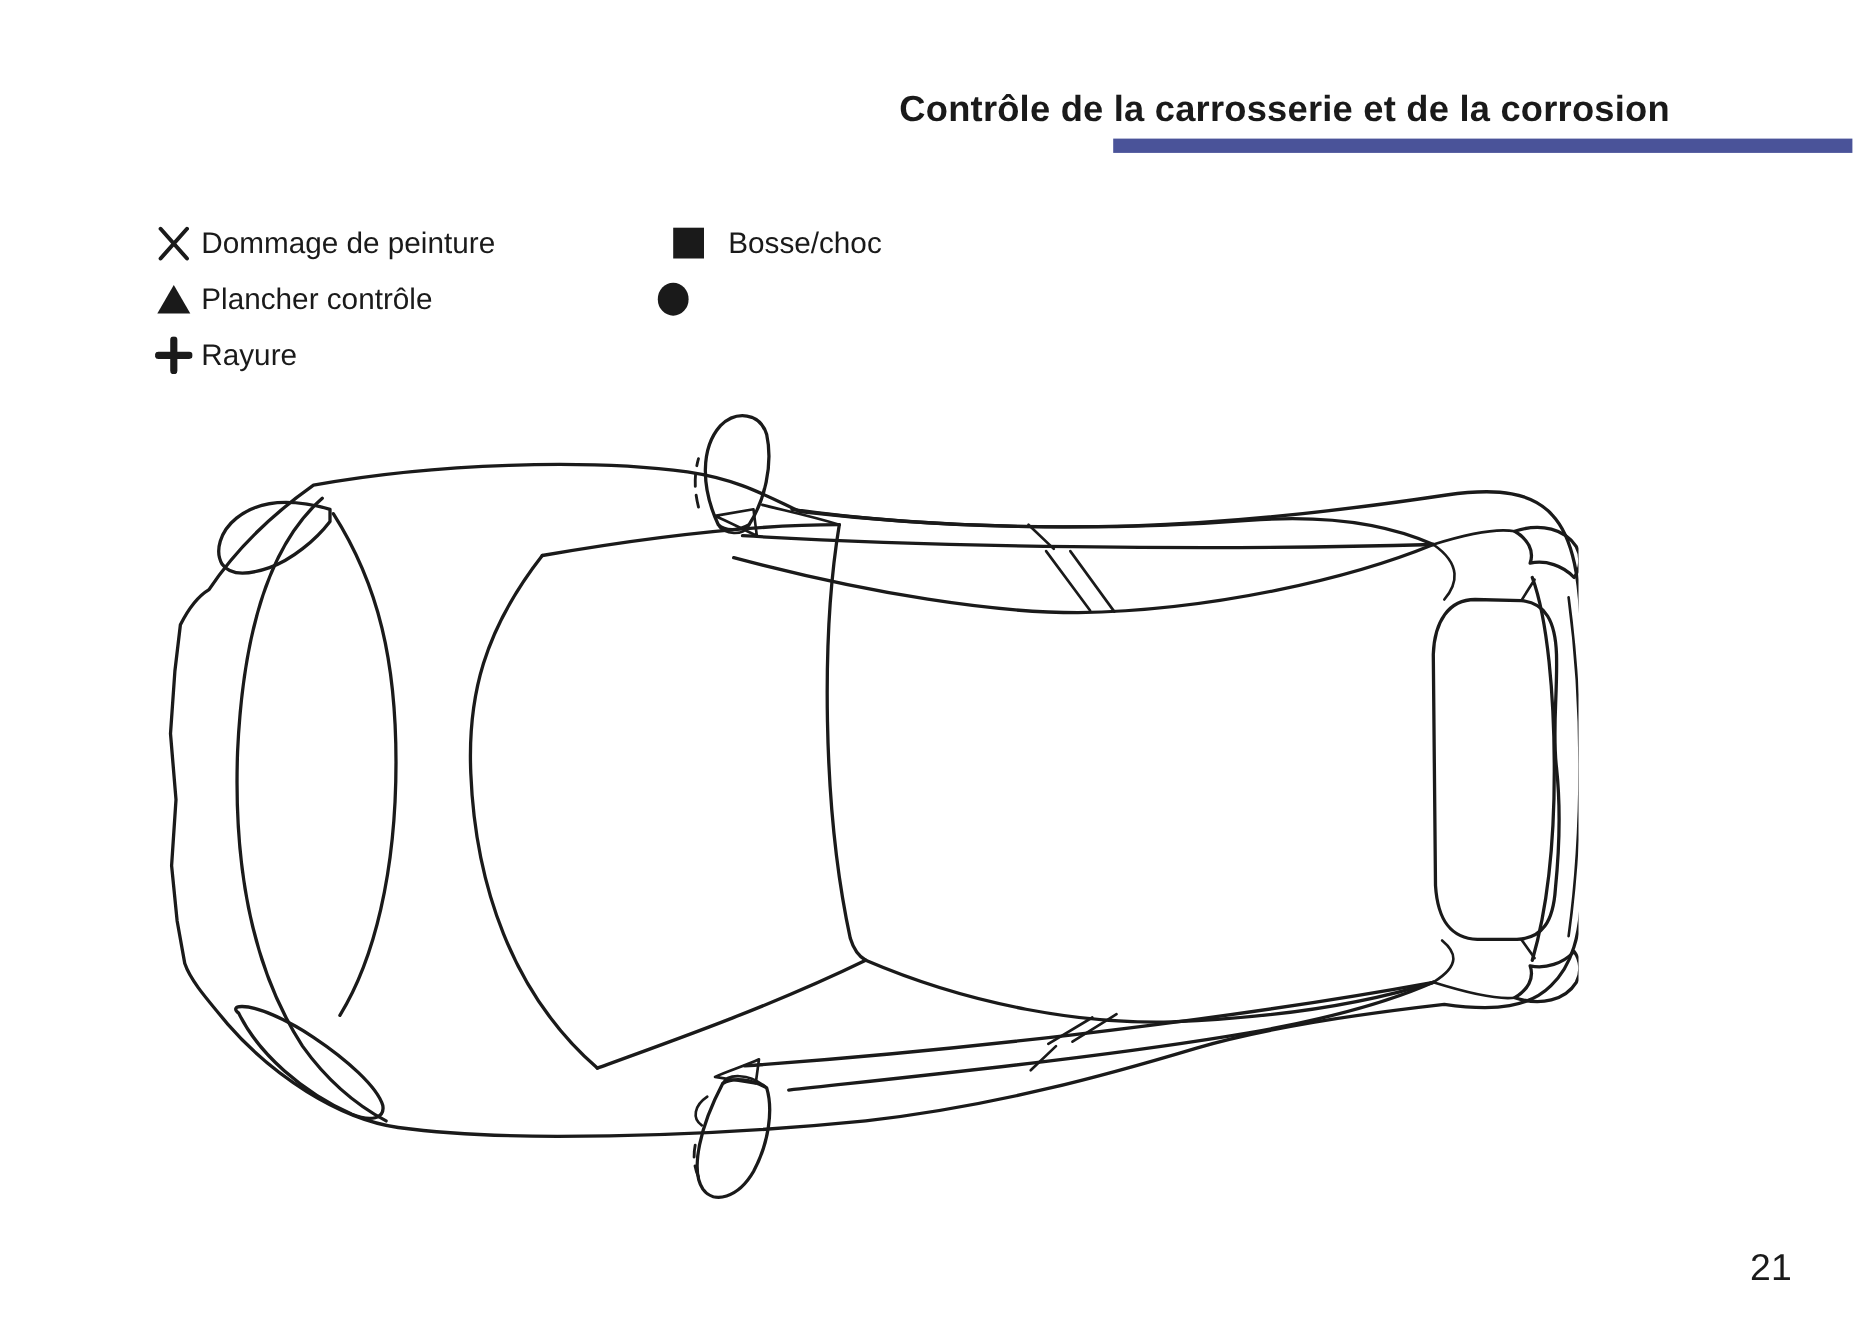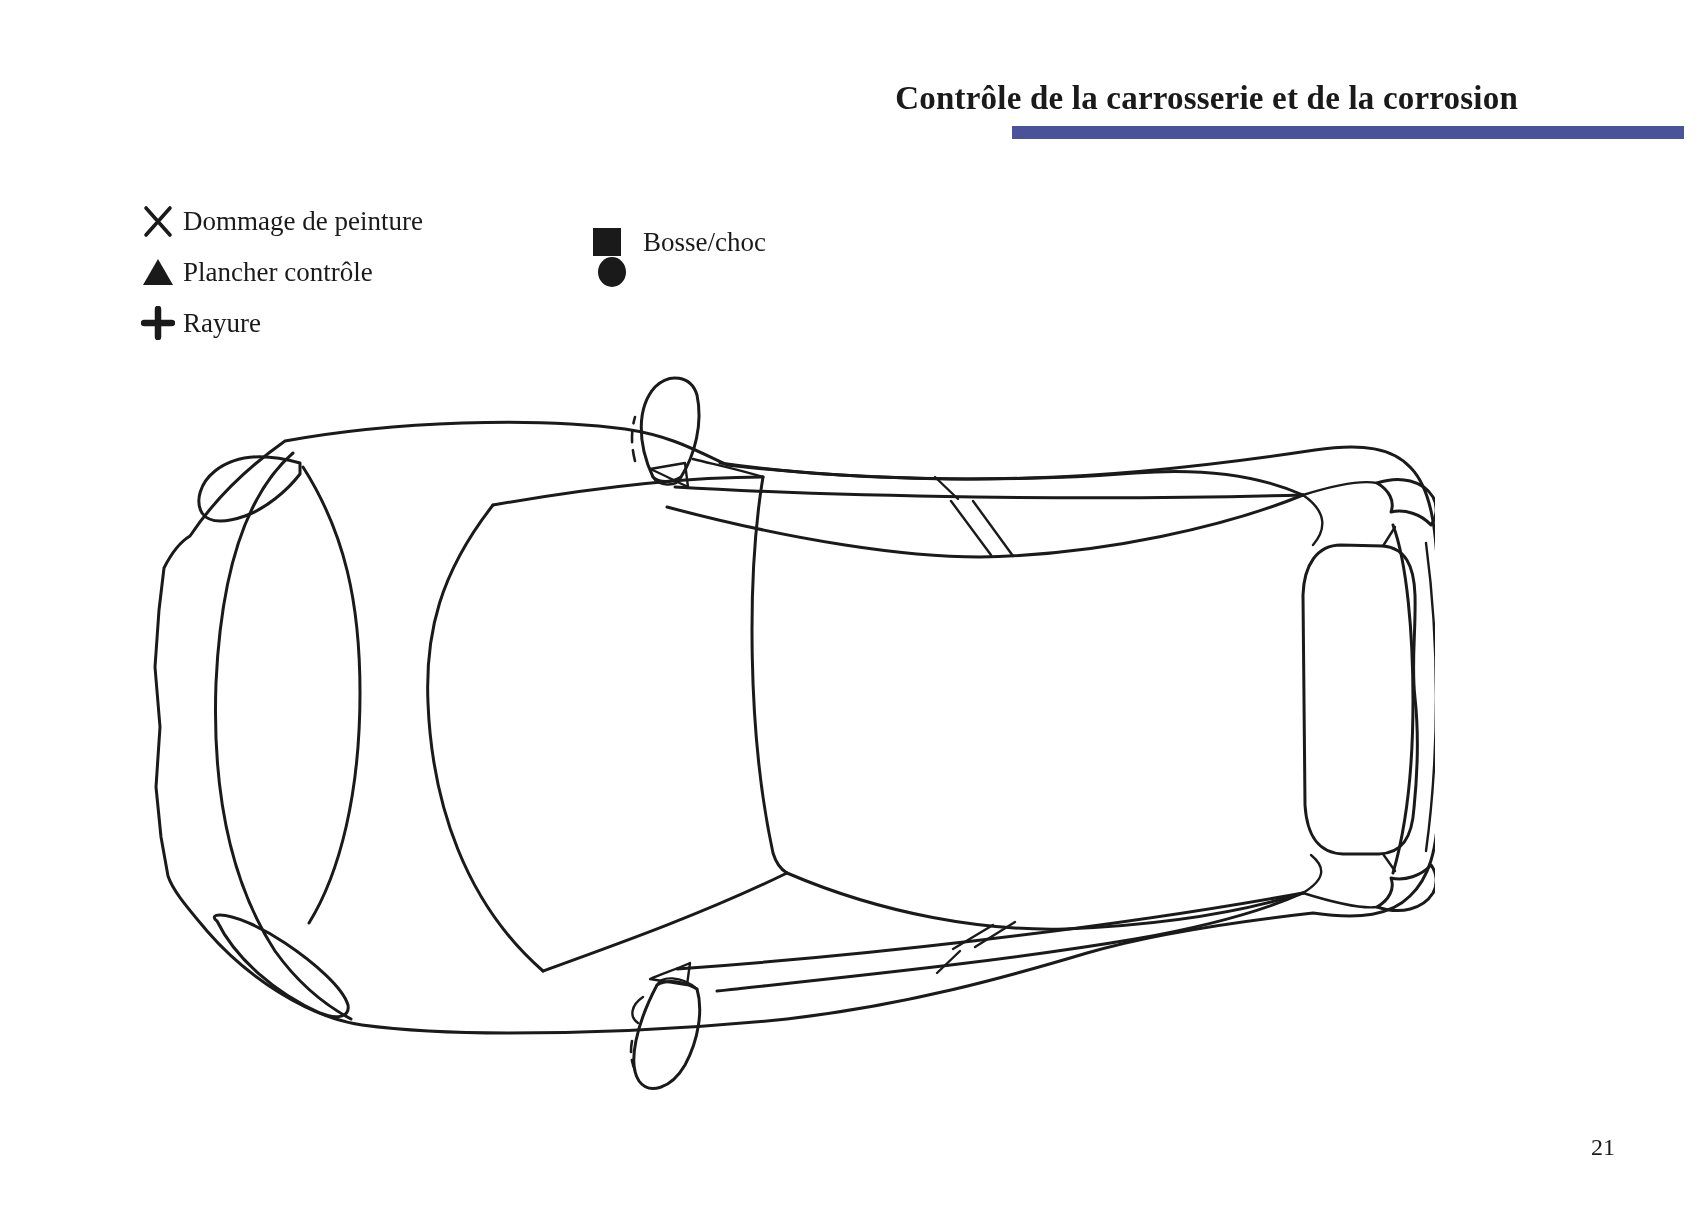--- a/index.html
+++ b/index.html
@@ -1,20 +1,20 @@
 <!DOCTYPE html>
 <html><head>
 <meta charset="utf-8">
 <style>
   html,body{margin:0;padding:0;background:#ffffff;}
   #page{
     position:relative;
     width:1700px;height:1212px;
     background:#ffffff;
-    font-family:Liberation Serif, serif;
+    font-family:Liberation Sans, sans-serif;
     color:#1a1a1a;
     overflow:hidden;
   }
   .title{
     position:absolute;
     top:80px;right:182px;
     font-size:33px;font-weight:bold;
     letter-spacing:0.2px;
     white-space:nowrap;
   }
@@ -50,21 +50,21 @@
     text-align:center;
   }
   .car-wrap{
     position:absolute;
     top:373px;left:145px;
     width:1290px;height:724px;
   }
   .pagenum{
     position:absolute;
     top:1134px;left:1591px;
-    font-size:24px;
+    font-size:34px;
   }
   svg .ln{fill:none;stroke:#1a1a1a;stroke-width:3;stroke-linecap:round;stroke-linejoin:round;}
   svg .ln2{fill:none;stroke:#1a1a1a;stroke-width:2.4;stroke-linecap:round;stroke-linejoin:round;}
   svg .dash{fill:none;stroke:#1a1a1a;stroke-width:2.6;stroke-linecap:round;stroke-dasharray:11 8;}
 </style>
 </head>
 <body>
 
 <div id="page">
 
@@ -94,21 +94,21 @@
 
     <div class="legend-row" style="top:102px;left:0;">
       <span class="sym">
         <svg width="34" height="34" viewBox="0 0 34 34">
           <path d="M17,3 L17,31 M3,17 L31,17" stroke="#1a1a1a" stroke-width="6.5" stroke-linecap="round" fill="none"></path>
         </svg>
       </span>
       <span class="legend-label">Rayure</span>
     </div>
 
-    <div class="legend-row" style="top:0;left:449px;margin-top:21px;">
+    <div class="legend-row" style="top:0;left:468px;">
       <span class="sym" style="width:53px;">
         <svg width="34" height="34" viewBox="0 0 34 34">
           <rect x="3" y="3" width="28" height="28" fill="#1a1a1a"></rect>
         </svg>
       </span>
       <span class="legend-label">Bosse/choc</span>
     </div>
 
     <div class="legend-row" style="top:51px;left:454px;">
       <span class="sym" style="width:53px;">

